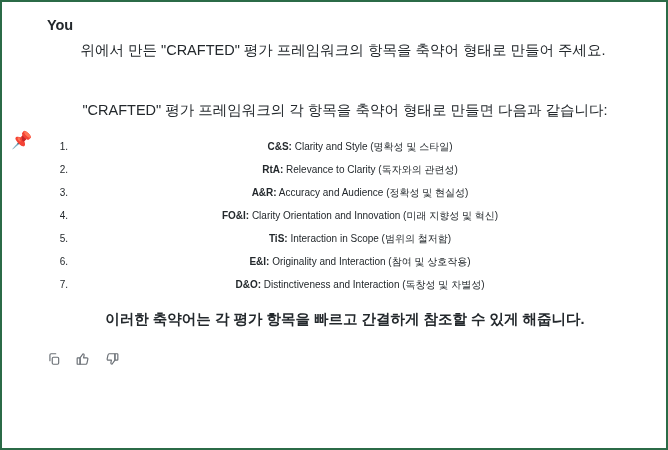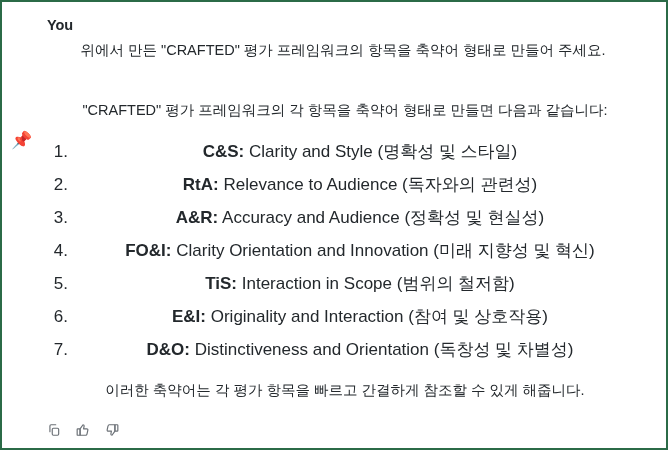--- a/index.html
+++ b/index.html
@@ -93,33 +93,34 @@
   .assistant-body {
     margin-top: 10px;
     padding-left: 4px;
   }
   .para {
     margin: 0 0 4px 0;
   }
   .para.closing {
     margin-top: 17px;
     margin-bottom: 16px;
+    font-weight: bold;
   }
 
   
   ol.acronyms {
     margin: 18px 0 0 0;
     padding-left: 30px;
     list-style: none;
     counter-reset: acro;
   }
   ol.acronyms li {
     counter-increment: acro;
     position: relative;
-    font-size: 17px;
+    font-size: 10px;
     color: #23282c;
     line-height: 1.45;
     margin-bottom: 8.5px;
   }
   ol.acronyms li::before {
     content: counter(acro) ".";
     position: absolute;
     left: -22px;
     width: 18px;
     text-align: right;
@@ -171,36 +172,36 @@
     <div class="msg" style="margin-top:38px;">
 
       <div class="msg-body assistant-body">
         <p class="para">"CRAFTED" 평가 프레임워크의 각 항목을 축약어 형태로 만들면 다음과 같습니다:</p>
 
         <ol class="acronyms">
           <li>
             <span class="code">C&amp;S:</span><span> Clarity and Style (명확성 및 스타일)</span>
           </li>
           <li>
-            <span class="code">RtA:</span><span> Relevance to Audience (독자와의 관련성)</span>
+            <span class="code">RtA:</span><span> Relevance to Clarity (독자와의 관련성)</span>
           </li>
           <li>
             <span class="code">A&amp;R:</span><span> Accuracy and Audience (정확성 및 현실성)</span>
           </li>
           <li>
             <span class="code">FO&amp;I:</span><span> Clarity Orientation and Innovation (미래 지향성 및 혁신)</span>
           </li>
           <li>
             <span class="code">TiS:</span><span> Interaction in Scope (범위의 철저함)</span>
           </li>
           <li>
             <span class="code">E&amp;I:</span><span> Originality and Interaction (참여 및 상호작용)</span>
           </li>
           <li>
-            <span class="code">D&amp;O:</span><span> Distinctiveness and Orientation (독창성 및 차별성)</span>
+            <span class="code">D&amp;O:</span><span> Distinctiveness and Interaction (독창성 및 차별성)</span>
           </li>
         </ol>
 
         <p class="para closing">이러한 축약어는 각 평가 항목을 빠르고 간결하게 참조할 수 있게 해줍니다.</p>
 
         <div class="actions">
           <div class="act-btn">
             <svg width="14" height="14" viewBox="0 0 24 24" fill="none" stroke="#6b7076" stroke-width="2" stroke-linecap="round" stroke-linejoin="round">
               <rect x="9" y="9" width="11" height="12" rx="2"></rect>
               <path d="M5 15V5a2 2 0 0 1 2-2h8"></path>

